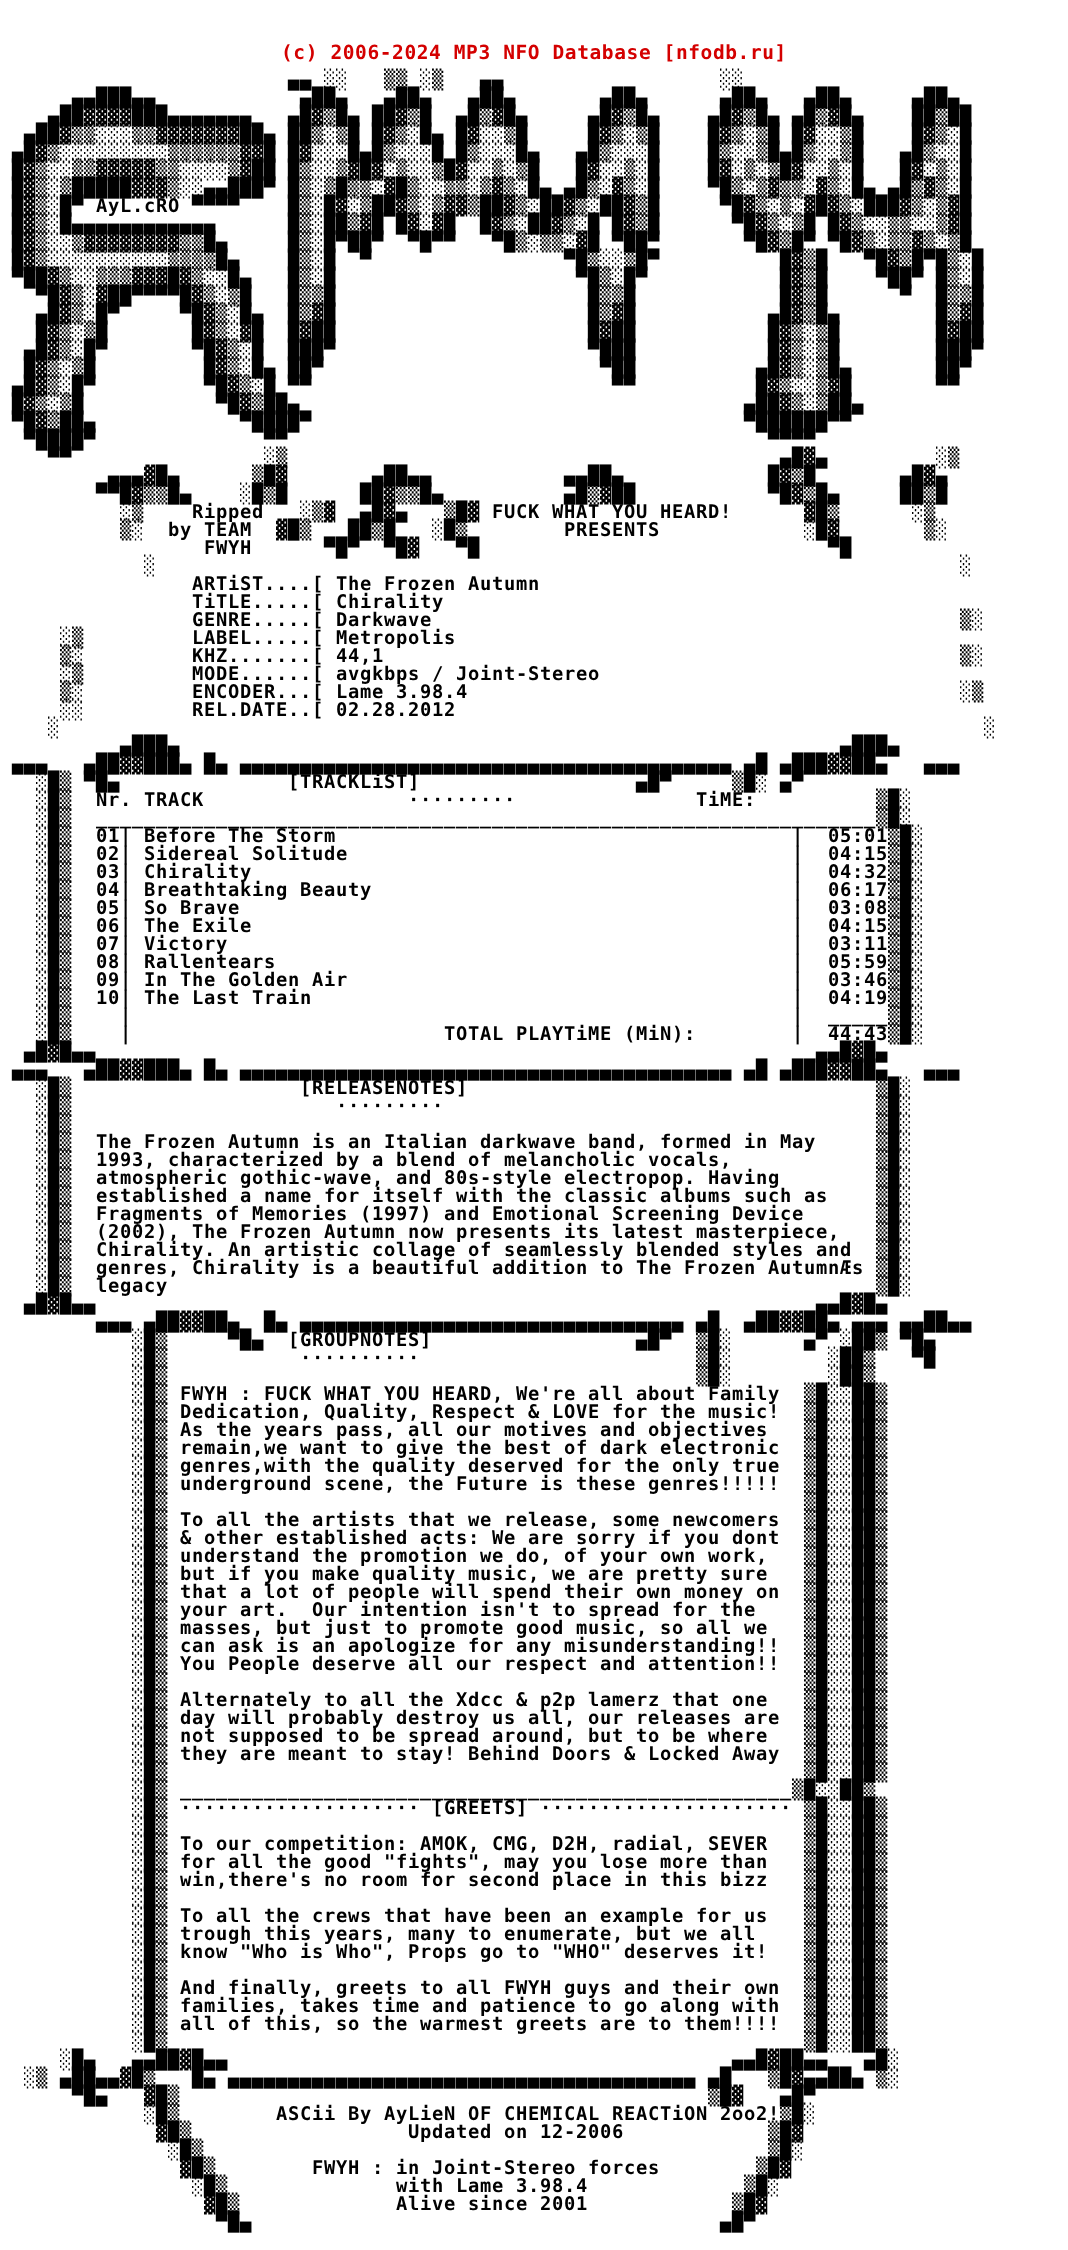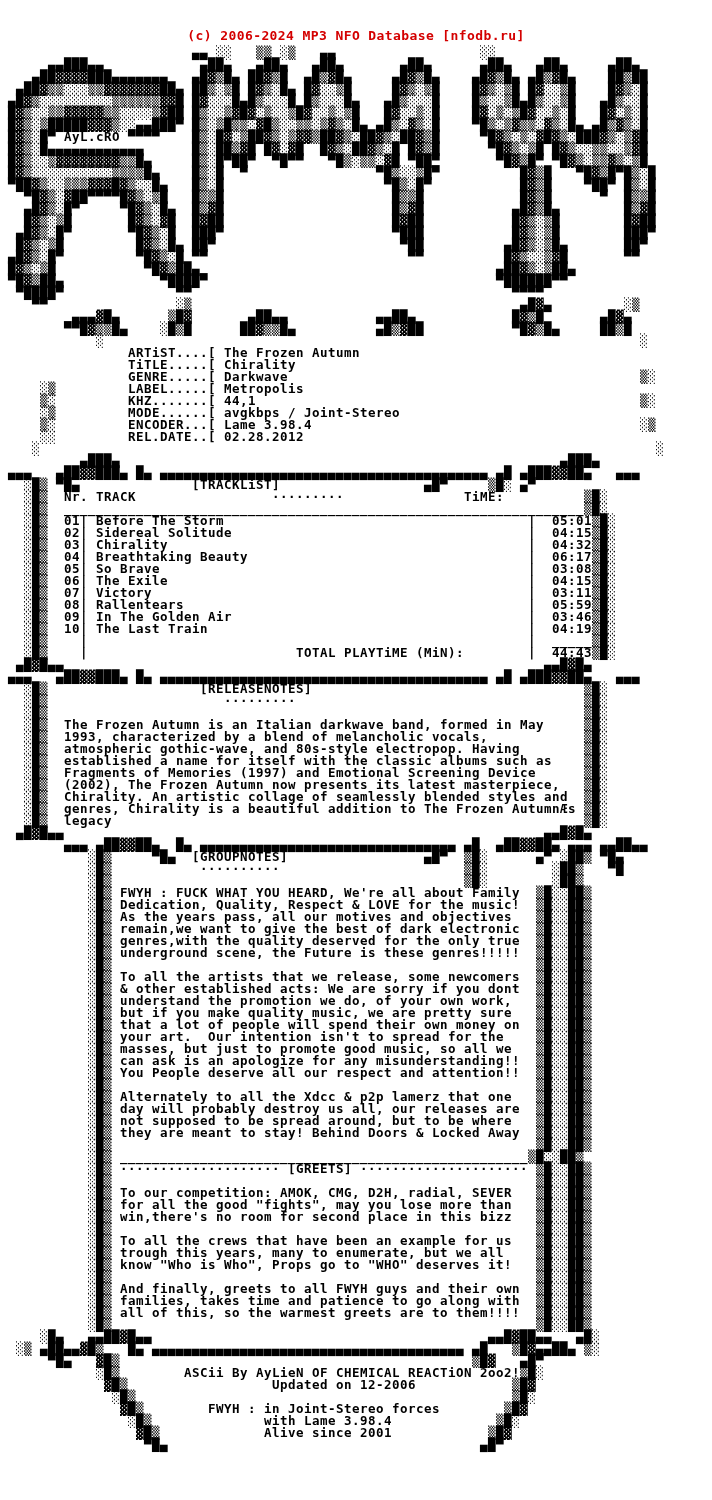--- a/index.html
+++ b/index.html
@@ -51,20 +51,23 @@
   ▄█▓▒░█▀       ▀█▓▒░█  ███▀                     ▀███           █▓▒░▒█        ███▀
   █▓▒░▒█         █▓▒░█▄ ██▀                       ▀██          ▄█▓▒░▒█▄       ██▀
  ▄█▓▒░█▀         ▀█▓▒░█ ▀▀                         ▀▀          █▓▒░░▒▓█       ▀▀
  █▓▒░▒█           ▀█▓▒██▄                                     ▄██▓▒░▒██▄
  ▀█▓▒██▄            ▀████▀                                    ▀██████▀▀
   ▀████▀              ▀▀                                        ▀▀▀▀
     ▀▀                ░▒                                         ▄█▓▄         ░▒
          ▄▄▄▓█▄      ▒█▓       ▄██▄▄           ▄▄██▄            █▓▒█       ▄█▓▄
         ▀▀█▓▒▒█▄    ░█▒█      ██▓▒▒█▄          ▄█▒▓██           ▀█▓▒█▄     ██▒█</pre>
 
+  <pre class="nfo">          ░▒    Ripped   ░▒▓  ▄█▓▄   ▒█▓ FUCK WHAT YOU HEARD!      ▓█▒      ░▒
+          ▒░  by TEAM  ▓█▒   ██▒█   ░█▒        PRESENTS            ░█▓       ▒░
+                 FWYH      ▀█▀  ▀█▓   ▀█                             ▀█</pre>
 
   <pre class="nfo">            ░                                                                   ░
                 ARTiST....[ The Frozen Autumn
                 TiTLE.....[ Chirality
                 GENRE.....[ Darkwave                                            ▒░
      ░▒         LABEL.....[ Metropolis
      ▒░         KHZ.......[ 44,1                                                ▒░
      ░▒         MODE......[ avgkbps / Joint-Stereo
      ▒░         ENCODER...[ Lame 3.98.4                                         ░▒
      ░░         REL.DATE..[ 02.28.2012

